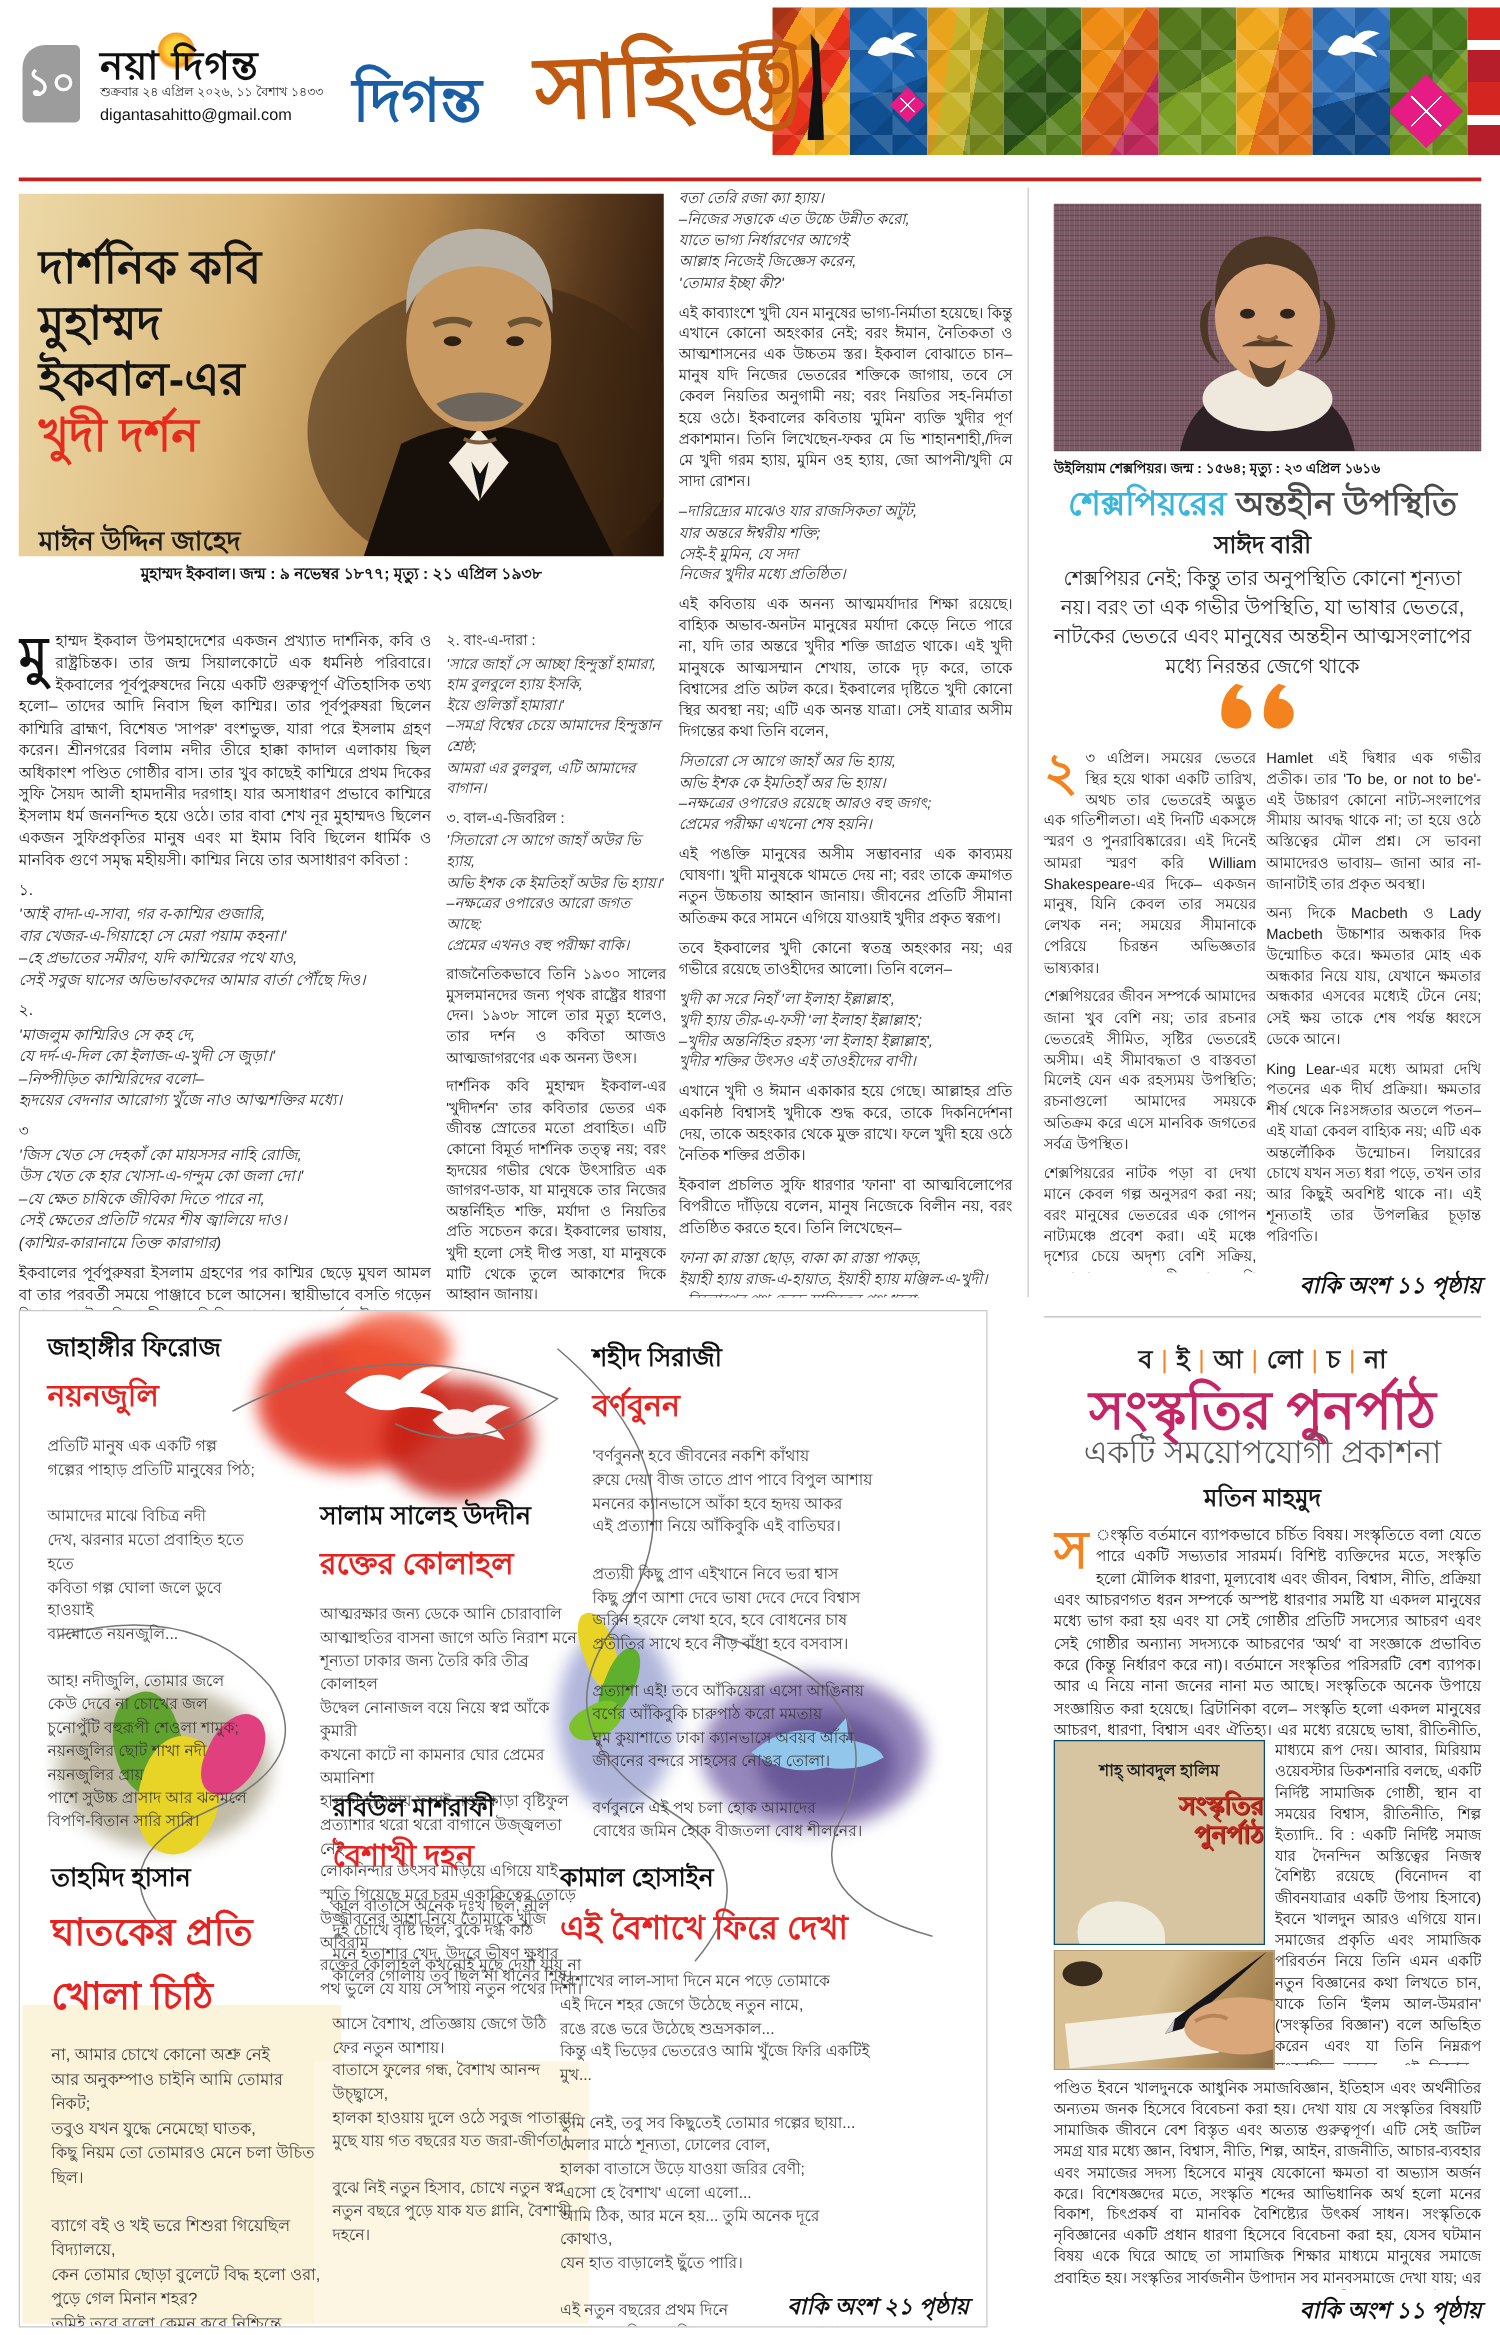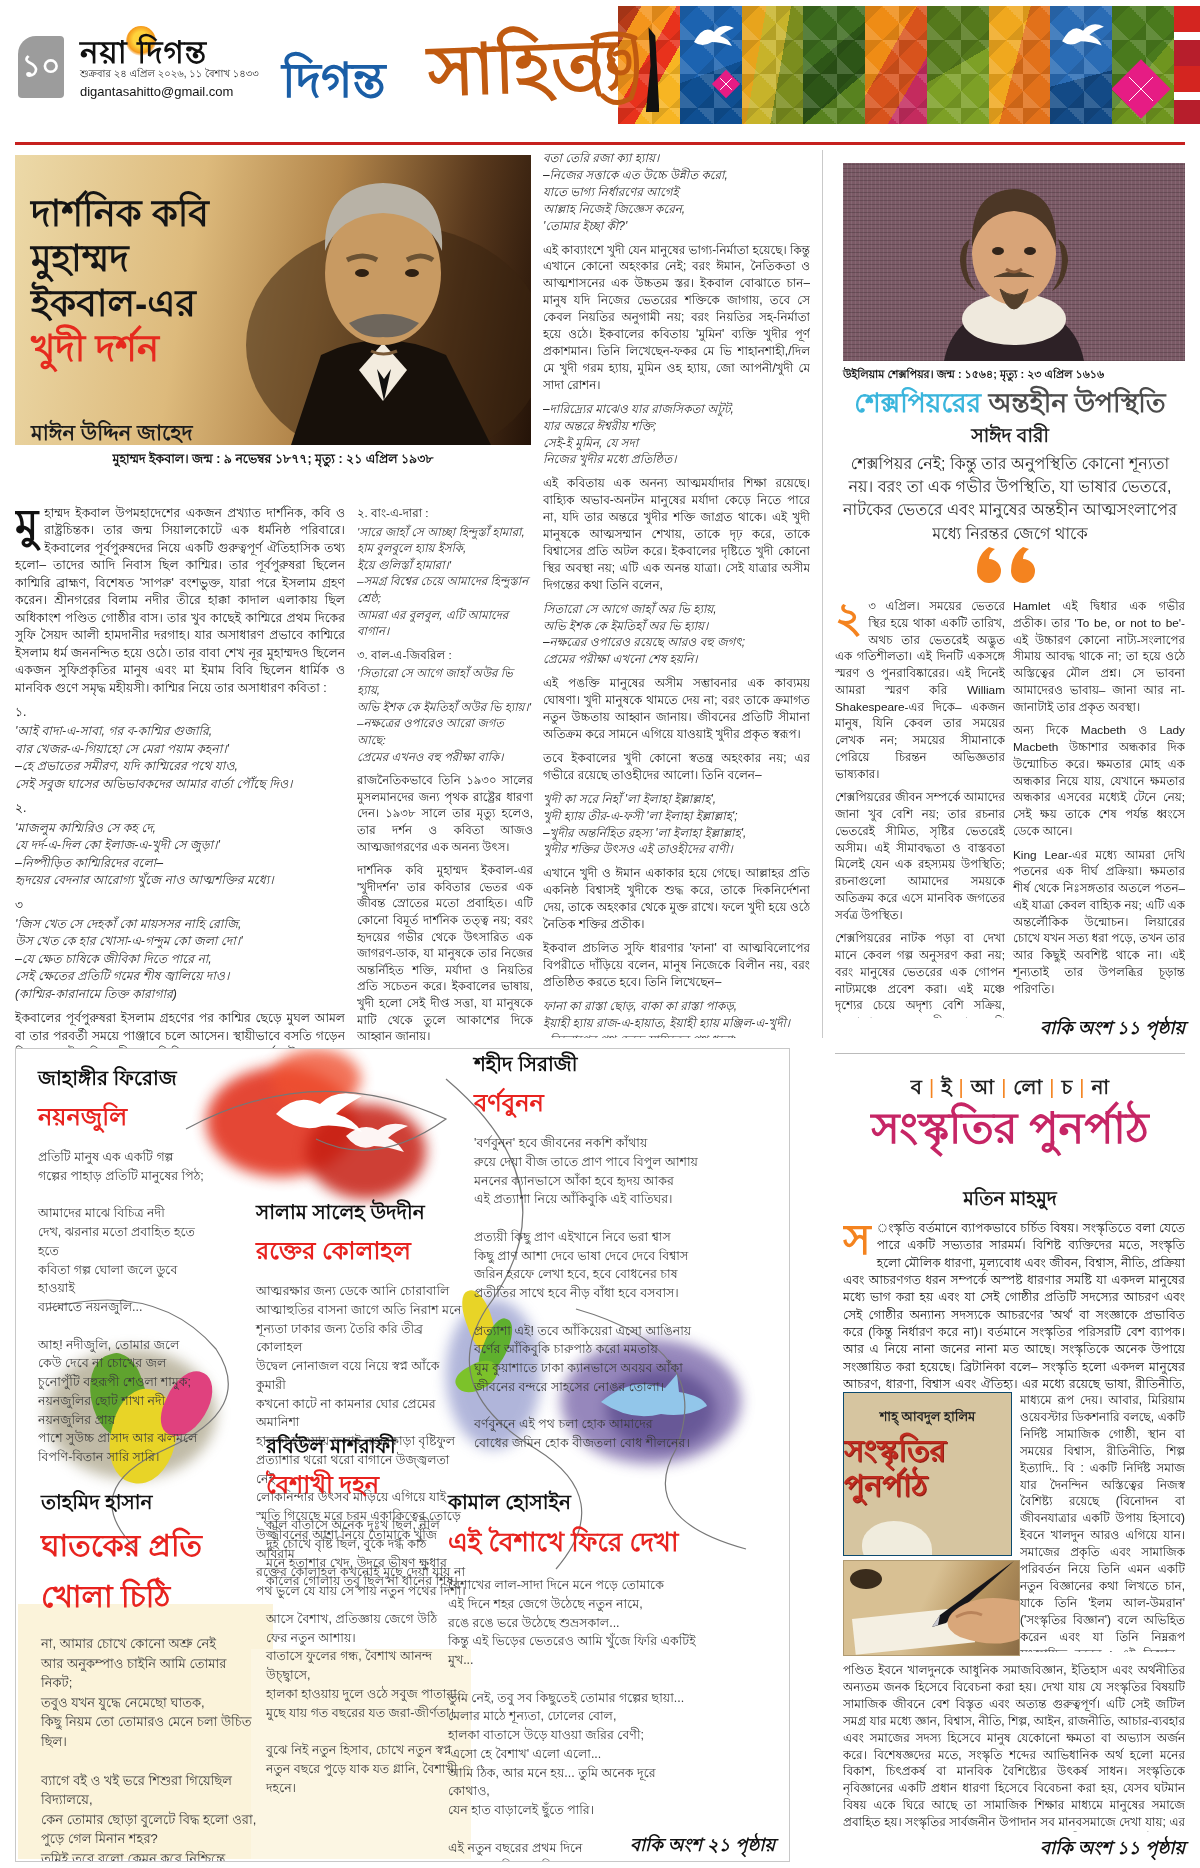--- a/index.html
+++ b/index.html
@@ -80,21 +80,21 @@
   
   #revrule{left:835px;top:1053px;width:350px;height:1px;background:#bbb;}
   #revletters{left:835px;top:1072px;width:350px;text-align:center;font-size:20px;color:#222;font-weight:bold;}
   #revletters .sep{color:#f4831f;font-weight:normal;padding:0 7px;}
   #revtitle{left:835px;top:1096px;width:350px;text-align:center;font-size:43px;font-weight:bold;color:#c62565;}
   #revsub{left:835px;top:1142px;width:350px;text-align:center;font-size:25px;color:#5a5a5a;}
   #revby{left:835px;top:1184px;width:350px;text-align:center;font-size:19px;font-weight:bold;color:#191919;}
   #revbody1{left:843px;top:1220px;width:342px;height:170px;font-size:12.2px;}
   #cover{left:843px;top:1392px;width:167px;height:162px;background:linear-gradient(160deg,#ddcda9,#cdb audacious);background:#d6c5a0;overflow:hidden;border:1px solid #0c4a6e;}
   #cover .cauthor{margin:14px 6px 6px;text-align:center;font-size:13px;font-weight:bold;color:#222;}
-  #cover .ctitle{text-align:left;font-size:30px;line-height:1.15;font-weight:bold;color:#bf2b1f;text-shadow:1px 1px 0 #8e1d14;}
+  #cover .ctitle{text-align:right;font-size:20px;line-height:1.15;font-weight:bold;color:#bf2b1f;text-shadow:1px 1px 0 #8e1d14;}
   #cover .flower{position:absolute;left:18px;bottom:-18px;width:70px;height:52px;background:#f5f2e8;border-radius:50% 60% 40% 55%;opacity:.85;}
   #revbody2{left:1020px;top:1392px;width:165px;height:260px;font-size:11.9px;}
   #pen{left:843px;top:1560px;width:175px;height:94px;background:linear-gradient(115deg,#d8c093 0 45%,#b6945f 70%,#8a6b45);overflow:hidden;border:1px solid #b09a72;}
   #revbody3{left:843px;top:1662px;width:342px;height:170px;font-size:11.9px;}
   #revcont{left:843px;top:1834px;width:342px;}
   #poemcont{position:absolute;right:14px;top:782px;width:200px;z-index:4;}
 </style>
 </head>
 <body>
 
@@ -328,21 +328,21 @@
 
 আহ! নদীজুলি, তোমার জলে
 কেউ দেবে না চোখের জল
 চুনোপুঁটি বহুরূপী শেওলা শামুক;
 নয়নজুলির ছোট শাখা নদী
 নয়নজুলির প্রায়
 পাশে সুউচ্চ প্রাসাদ আর ঝলমলে
 বিপণি-বিতান সারি সারি।</div>
     </div>
 
-    <div class="poem" style="left:458px;top:0;width:235px">
+    <div class="poem" style="left:458px;top:22px;width:235px">
       <div class="pauthor">শহীদ সিরাজী</div>
       <div class="ptitle">বর্ণবুনন</div>
       <div class="plines">'বর্ণবুনন' হবে জীবনের নকশি কাঁথায়
 রুয়ে দেয়া বীজ তাতে প্রাণ পাবে বিপুল আশায়
 মননের ক্যানভাসে আঁকা হবে হৃদয় আকর
 এই প্রত্যাশা নিয়ে আঁকিবুকি এই বাতিঘর।
 
 প্রত্যয়ী কিছু প্রাণ এইখানে নিবে ভরা শ্বাস
 কিছু প্রাণ আশা দেবে ভাষা দেবে দেবে বিশ্বাস
 জরিন হরফে লেখা হবে, হবে বোধনের চাষ
@@ -443,20 +443,21 @@
     </div>
 
     <div class="continued" id="poemcont">বাকি অংশ ২১ পৃষ্ঠায়</div>
   </div>
 
   <div class="abs" id="revrule"></div>
   <div class="abs" id="revletters">
     <span>ব</span><span class="sep">|</span><span>ই</span><span class="sep">|</span><span>আ</span><span class="sep">|</span><span>লো</span><span class="sep">|</span><span>চ</span><span class="sep">|</span><span>না</span>
   </div>
   <div class="abs" id="revtitle">সংস্কৃতির পুনর্পাঠ</div>
+  <div class="abs" id="revsub">একটি সময়োপযোগী প্রকাশনা</div>
   <div class="abs" id="revby">মতিন মাহমুদ</div>
 
   <div class="abs newscol" id="revbody1">
     <span class="dropcap orange">স</span><span>ংস্কৃতি বর্তমানে ব্যাপকভাবে চর্চিত বিষয়। সংস্কৃতিতে বলা যেতে পারে একটি সভ্যতার সারমর্ম। বিশিষ্ট ব্যক্তিদের মতে, সংস্কৃতি হলো মৌলিক ধারণা, মূল্যবোধ এবং জীবন, বিশ্বাস, নীতি, প্রক্রিয়া এবং আচরণগত ধরন সম্পর্কে অস্পষ্ট ধারণার সমষ্টি যা একদল মানুষের মধ্যে ভাগ করা হয় এবং যা সেই গোষ্ঠীর প্রতিটি সদস্যের আচরণ এবং সেই গোষ্ঠীর অন্যান্য সদস্যকে আচরণের 'অর্থ' বা সংজ্ঞাকে প্রভাবিত করে (কিন্তু নির্ধারণ করে না)। বর্তমানে সংস্কৃতির পরিসরটি বেশ ব্যাপক। আর এ নিয়ে নানা জনের নানা মত আছে। সংস্কৃতিকে অনেক উপায়ে সংজ্ঞায়িত করা হয়েছে। ব্রিটানিকা বলে– সংস্কৃতি হলো একদল মানুষের আচরণ, ধারণা, বিশ্বাস এবং ঐতিহ্য। এর মধ্যে রয়েছে ভাষা, রীতিনীতি, জ্ঞান, নীতিশাস্ত্র, শিল্প এবং সমাজের সদস্য হিসেবে অর্জিত অন্যান্য ক্ষমতা এবং অভ্যাস। সংস্কৃতি হোমো স্যাপিয়েন্সের কাছে অনন্য এবং প্রতীক ব্যবহারের ক্ষমতার ওপর নির্ভর করে, যা তাদের নিজস্ব অর্থ নয়; বরং মানুষের দ্বারা নির্ধারিত। এটি একটি জটিল, গতিশীল ব্যবস্থা যা মানুষের কর্ম এবং পছন্দগুলোকে প্রায়শই অচেতনভাবে ভাগ করা মূল্যবোধ এবং অনুমানের</span>
   </div>
 
   <div class="abs" id="cover">
     <div class="cauthor">শাহ্‌ আবদুল হালিম</div>
     <div class="ctitle">
       <div>সংস্কৃতির</div>

